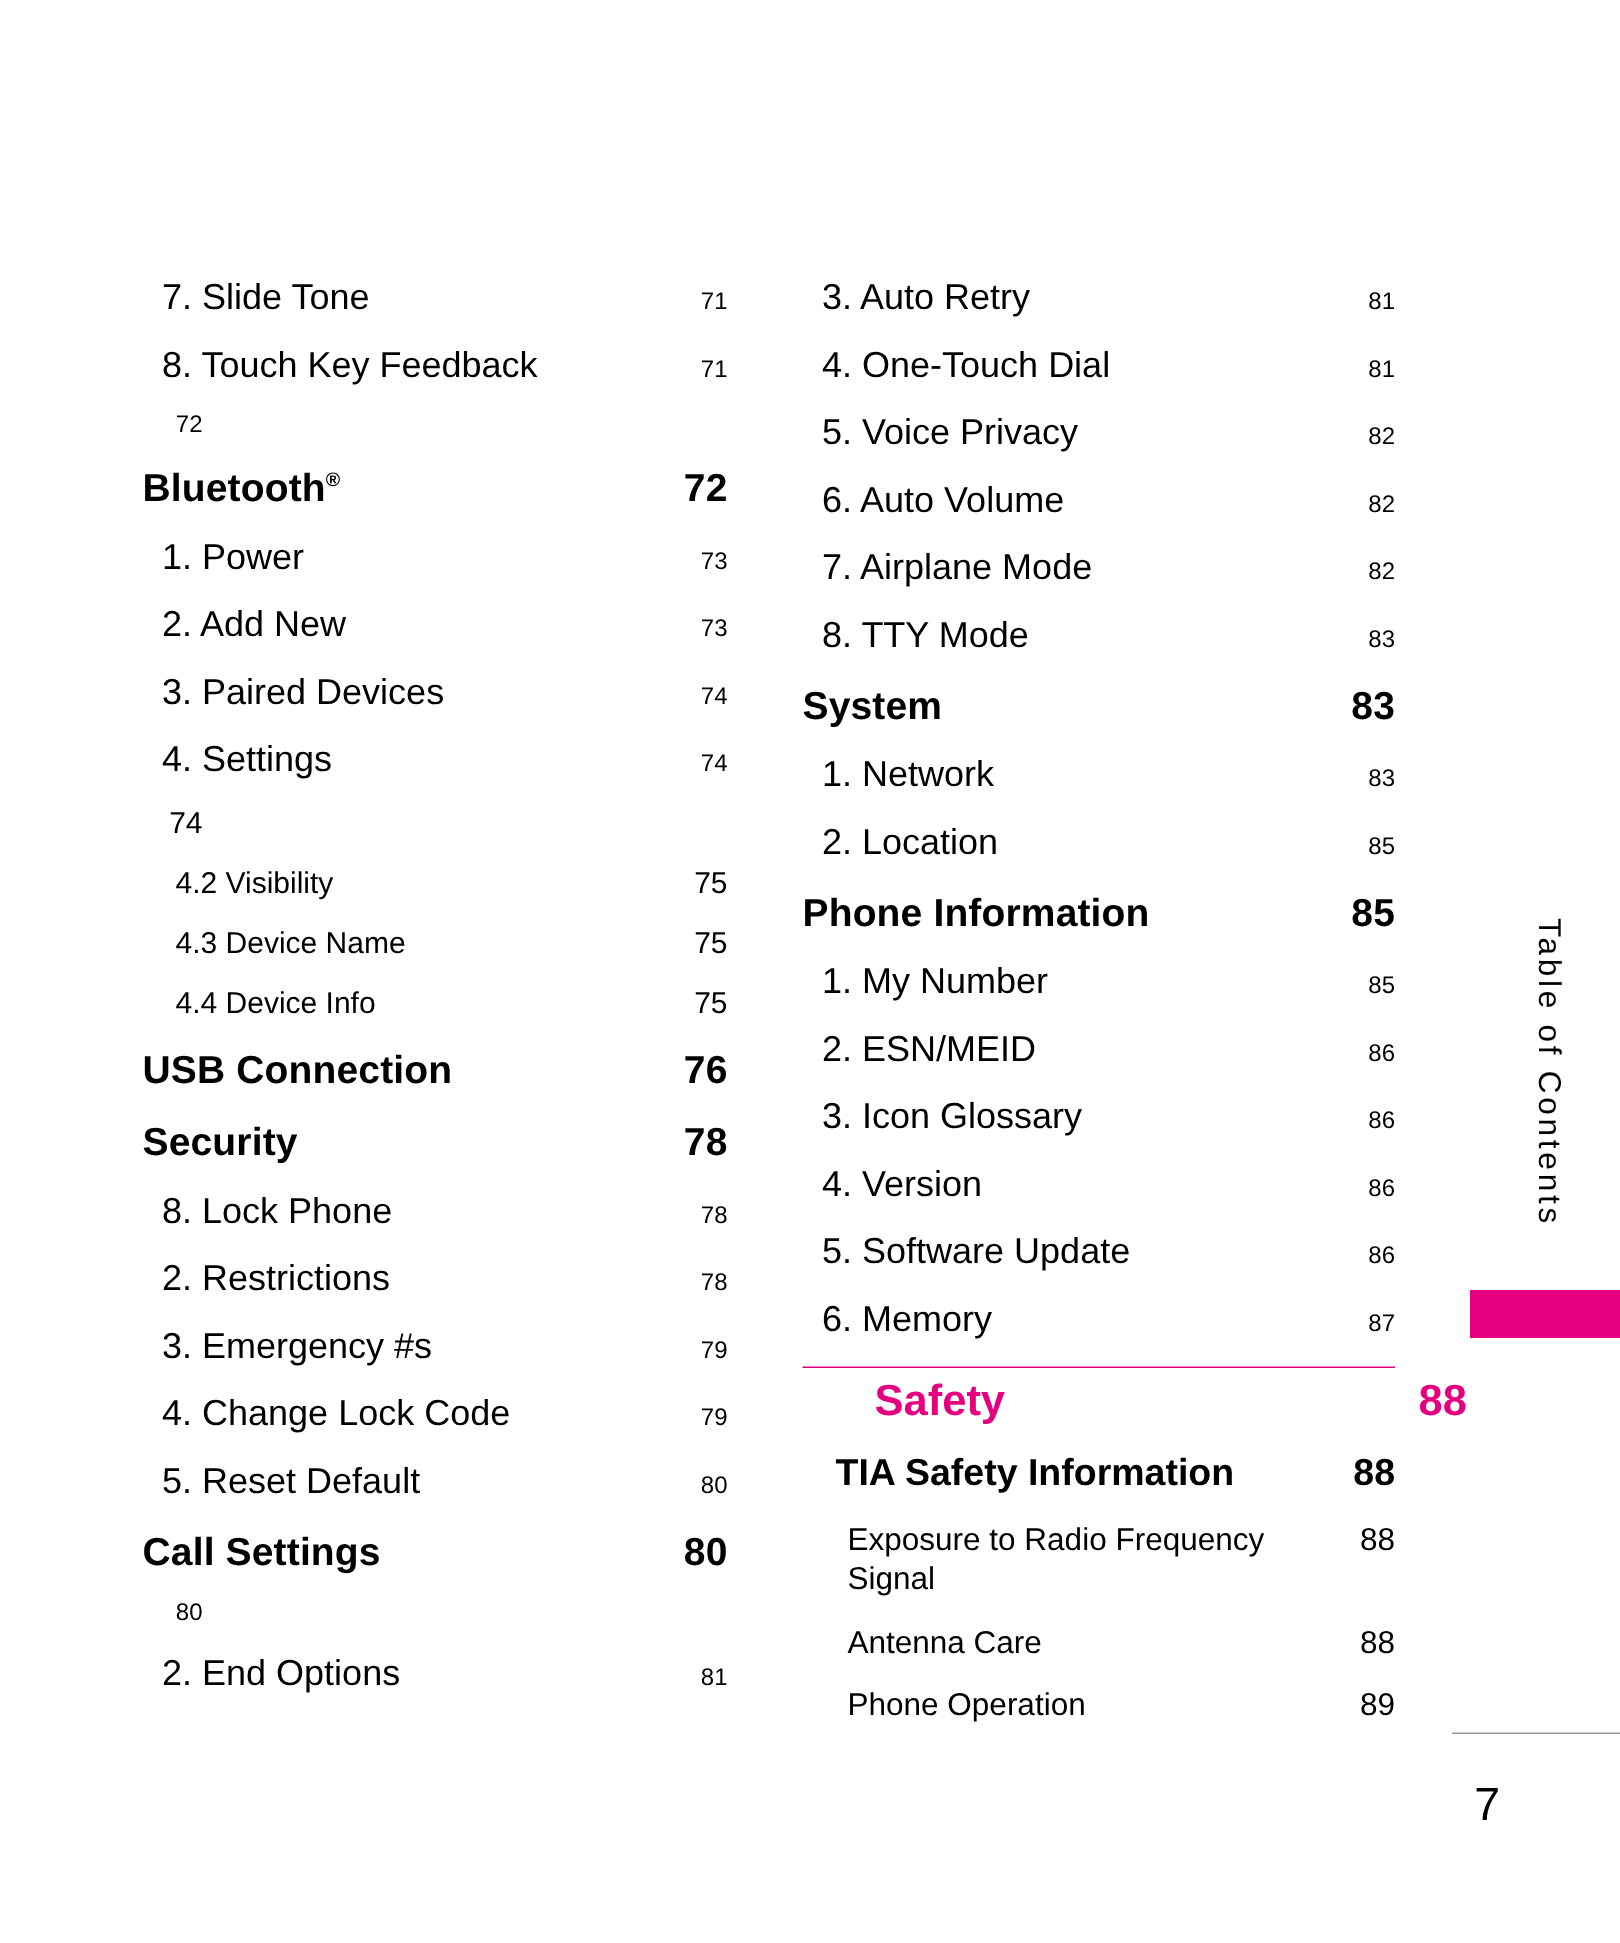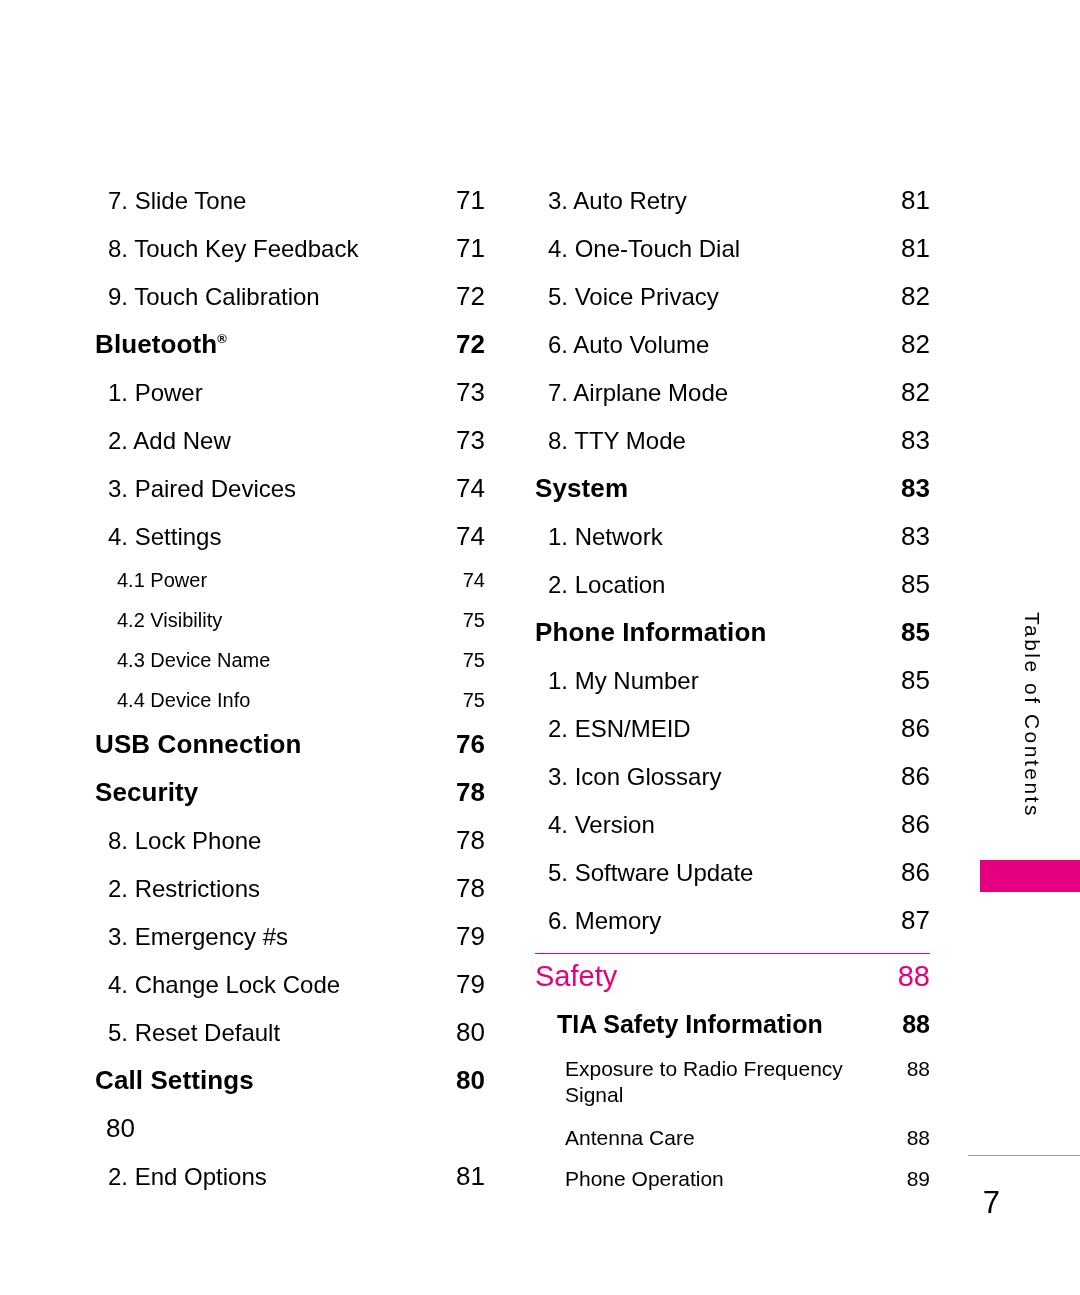--- a/index.html
+++ b/index.html
@@ -51,40 +51,41 @@
     color: #000000;
     letter-spacing: .1px;
   }
   .lvl-section .toc-page { font-weight: bold; font-size: 26px; }
 
   .lvl-sub {
     font-size: 24px;
     font-weight: normal;
   }
   .lvl-sub .toc-label { padding-left: 13px; }
-  .lvl-sub .toc-page { font-size: 26px; }
+  .lvl-sub .toc-page { font-size: 16px; }
 
   .lvl-subsub {
     font-size: 20px;
     font-weight: normal;
   }
   .lvl-subsub .toc-label { padding-left: 22px; }
   .lvl-subsub .toc-page { font-size: 20px; }
 
   .lvl-sub2 { 
     font-size: 21px;
     font-weight: normal;
   }
   .lvl-sub2 .toc-label { padding-left: 30px; }
   .lvl-sub2 .toc-page { font-size: 21px; }
 
   .lvl-chapter {
     font-size: 29px;
-    font-weight: normal;
+    font-weight: bold;
     color: #E4007F;
+    margin-left: 48px;
   }
   .lvl-chapter .toc-page { font-size: 29px; color: #E4007F; }
 
   .lvl-majorsub {
     font-size: 25px;
     font-weight: bold;
     margin-top: 16px;
   }
   .lvl-majorsub .toc-label { padding-left: 22px; }
   .lvl-majorsub .toc-page { font-size: 25px; font-weight: bold; }
@@ -144,21 +145,20 @@
   <div class="col col-left">
       <div class="toc-row lvl-sub">
         <span class="toc-label">7. Slide Tone</span>
         <span class="toc-page">71</span>
       </div>
       <div class="toc-row lvl-sub">
         <span class="toc-label">8. Touch Key Feedback</span>
         <span class="toc-page">71</span>
       </div>
       <div class="toc-row lvl-sub">
-        <span class="toc-label">9. Touch Calibration</span>
         <span class="toc-page">72</span>
       </div>
       <div class="toc-row lvl-section">
         <span class="toc-label">Bluetooth<span class="sup">®</span></span>
         <span class="toc-page">72</span>
       </div>
       <div class="toc-row lvl-sub">
         <span class="toc-label">1. Power</span>
         <span class="toc-page">73</span>
       </div>
@@ -168,21 +168,20 @@
       </div>
       <div class="toc-row lvl-sub">
         <span class="toc-label">3. Paired Devices</span>
         <span class="toc-page">74</span>
       </div>
       <div class="toc-row lvl-sub">
         <span class="toc-label">4. Settings</span>
         <span class="toc-page">74</span>
       </div>
       <div class="toc-row lvl-subsub">
-        <span class="toc-label">4.1 Power</span>
         <span class="toc-page">74</span>
       </div>
       <div class="toc-row lvl-subsub">
         <span class="toc-label">4.2 Visibility</span>
         <span class="toc-page">75</span>
       </div>
       <div class="toc-row lvl-subsub">
         <span class="toc-label">4.3 Device Name</span>
         <span class="toc-page">75</span>
       </div>

